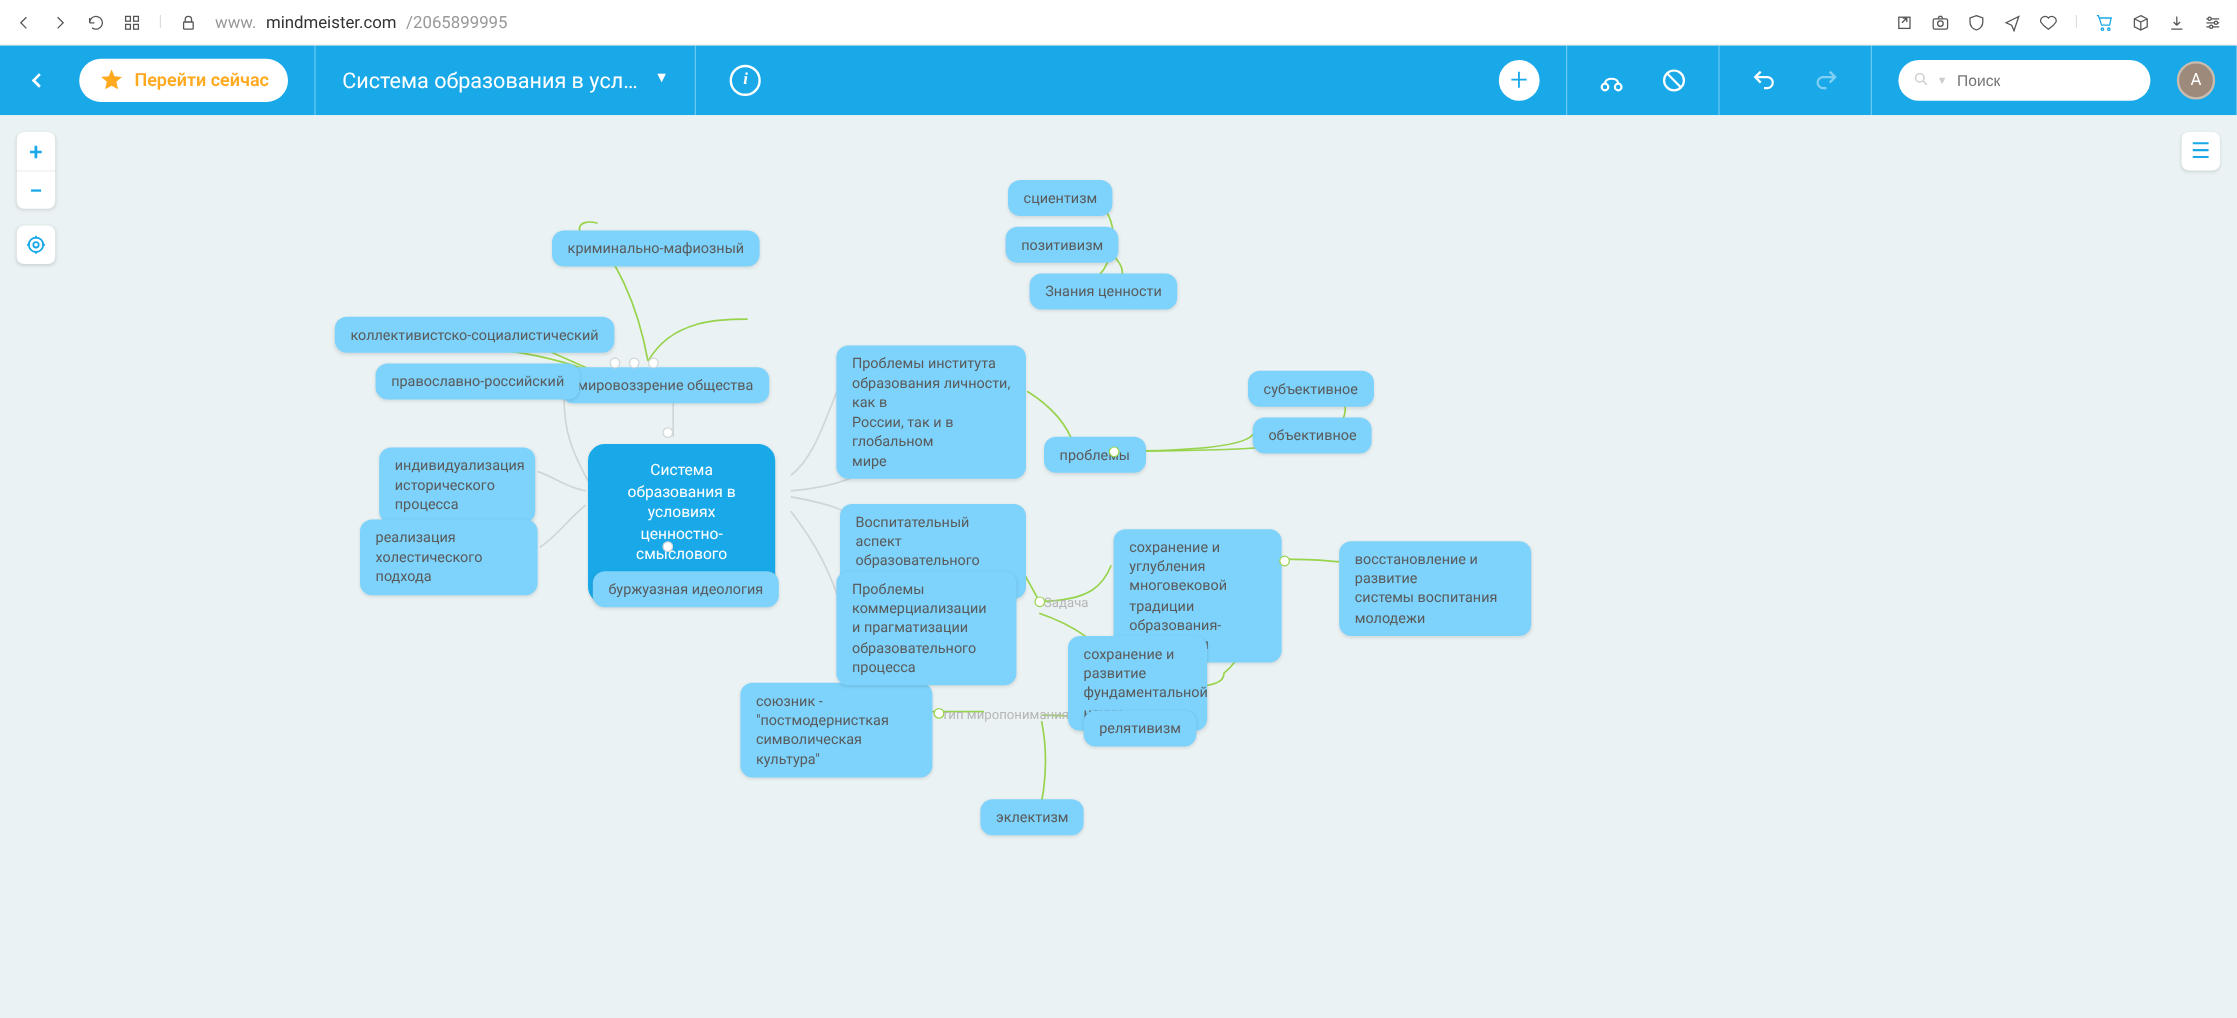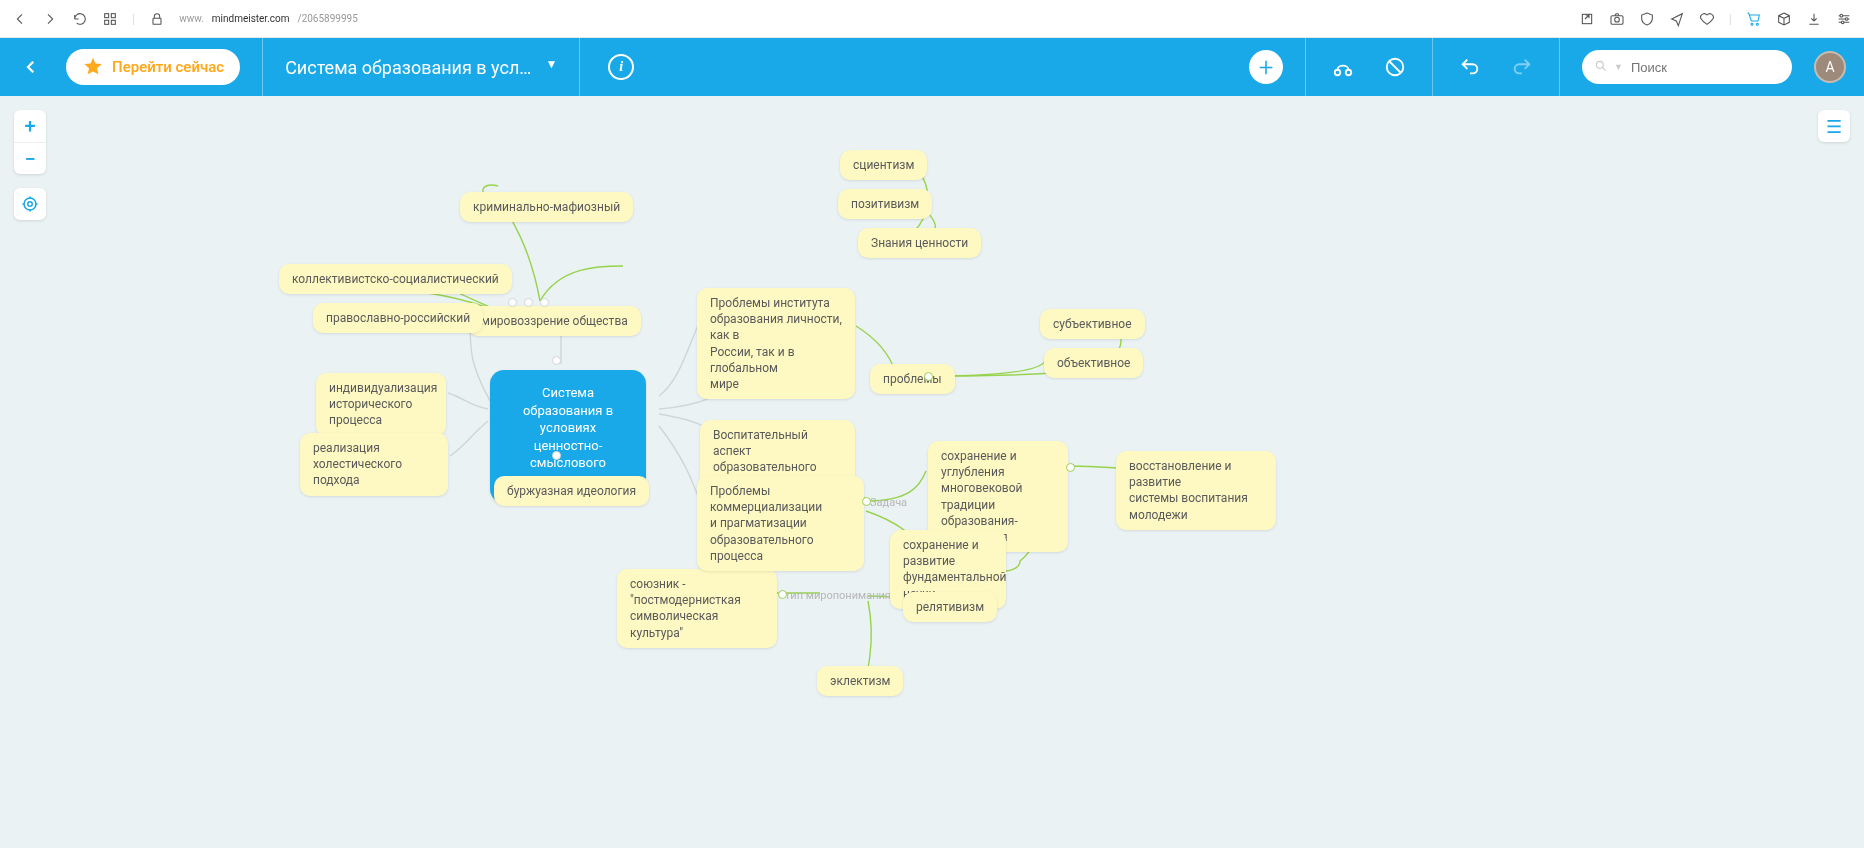--- a/index.html
+++ b/index.html
@@ -2,21 +2,21 @@
 <html><head>
 <meta charset="utf-8">
 <style>
 html,body{margin:0;padding:0;font-family:-apple-system,"Segoe UI",Roboto,Arial,sans-serif;background:#eaf2f4;overflow:hidden}
 *{box-sizing:border-box}
 
 
 .browser-bar{height:38px;background:#fff;display:flex;align-items:center;padding:0 12px;gap:14px;font-size:13px;color:#3a3a3a;border-bottom:1px solid #e6e6e6}
 .browser-bar .left,.browser-bar .right{display:flex;align-items:center;gap:14px}
 .browser-bar .right{margin-left:auto}
-.browser-bar .url{display:flex;align-items:center;gap:8px;color:#999;font-size:10px}
+.browser-bar .url{display:flex;align-items:center;gap:8px;color:#999;font-size:14px}
 .browser-bar .url .domain{color:#333}
 .bicon{width:16px;height:16px;display:inline-flex;align-items:center;justify-content:center;color:#555;stroke:#555}
 .bicon svg{width:16px;height:16px;stroke:currentColor;fill:none;stroke-width:1.6}
 .cart{color:#1aa9e8}
 
 
 .topbar{height:58px;background:#1aa9e8;display:flex;align-items:center;padding:0 18px;gap:22px;color:#fff}
 .topbar .back-btn{width:26px;height:26px;display:flex;align-items:center;justify-content:center}
 .cta{background:#fff;border-radius:18px;height:36px;padding:0 16px;display:flex;align-items:center;gap:8px;color:#ffa91e;font-weight:600;font-size:15px}
 .cta .star{width:22px;height:22px}
@@ -39,21 +39,21 @@
 .zoombox div{width:100%;height:32px;display:flex;align-items:center;justify-content:center;color:#1aa9e8;font-size:20px;font-weight:500}
 .zoombox div+div{border-top:1px solid #eee}
 .locate-btn{position:absolute;left:14px;top:92px;width:32px;height:32px;background:#fff;border-radius:6px;box-shadow:0 1px 3px rgba(0,0,0,.12);display:flex;align-items:center;justify-content:center;color:#1aa9e8}
 .locate-btn svg{width:18px;height:18px;stroke:#1aa9e8;fill:none;stroke-width:2}
 .hamburger{position:absolute;right:14px;top:14px;width:32px;height:32px;background:#fff;border-radius:6px;box-shadow:0 1px 3px rgba(0,0,0,.12);display:flex;align-items:center;justify-content:center;color:#1aa9e8;font-size:18px}
 
 svg.edges{position:absolute;left:0;top:0;width:1864px;height:752px;pointer-events:none}
 svg.edges path{fill:none;stroke:#97d34b;stroke-width:1.4}
 svg.edges path.grey{stroke:#cfd6d8}
 
-.node{position:absolute;background:#fef9c3;border-radius:10px;padding:7px 13px;font-size:12px;color:#5a5a5a;box-shadow:0 1px 3px rgba(0,0,0,.10);white-space:nowrap;line-height:1.35}
+.node{position:absolute;background:#7dd3fc;border-radius:10px;padding:7px 13px;font-size:12px;color:#5a5a5a;box-shadow:0 1px 3px rgba(0,0,0,.10);white-space:nowrap;line-height:1.35}
 .node.wrap{white-space:normal}
 .node.root{background:#1aa9e8;color:#fff;text-align:center;font-size:13px;border-radius:14px;padding:14px 18px}
 .floating{position:absolute;font-size:11px;color:#b6b6b6}
 .dot{position:absolute;width:9px;height:9px;border-radius:50%;background:#fff;border:1.5px solid #97d34b}
 .dot.grey{border-color:#cfd6d8}
 </style>
 </head>
 <body>
 
 <div class="browser-bar">
@@ -286,21 +286,21 @@
   <div class="node" style="left:494px;top:380px"><span>буржуазная идеология</span></div>
   <div class="node wrap" style="left:617px;top:473px;width:160px"><span style="white-space: pre-line;">союзник - "постмодернисткая
 символическая культура"</span></div>
 
   <div class="node wrap" style="left:697px;top:192px;width:158px"><span style="white-space: pre-line;">Проблемы института
 образования личности, как в
 России, так и в глобальном
 мире</span></div>
   <div class="node wrap" style="left:700px;top:324px;width:155px"><span style="white-space: pre-line;">Воспитательный аспект
 образовательного процесса</span></div>
-  <div class="node wrap" style="left:697px;top:380px;width:167px"><span style="white-space: pre-line;">Проблемы коммерциализации
+  <div class="node wrap" style="left:697px;top:380px;width:150px"><span style="white-space: pre-line;">Проблемы коммерциализации
 и прагматизации
 образовательного процесса</span></div>
 
   <div class="node" style="left:858px;top:132px"><span>Знания ценности</span></div>
   <div class="node" style="left:840px;top:54px"><span>сциентизм</span></div>
   <div class="node" style="left:838px;top:93px"><span>позитивизм</span></div>
 
   <div class="node" style="left:870px;top:268px"><span>проблемы</span></div>
   <div class="node" style="left:1040px;top:213px"><span>субъективное</span></div>
   <div class="node" style="left:1044px;top:252px"><span>объективное</span></div>

